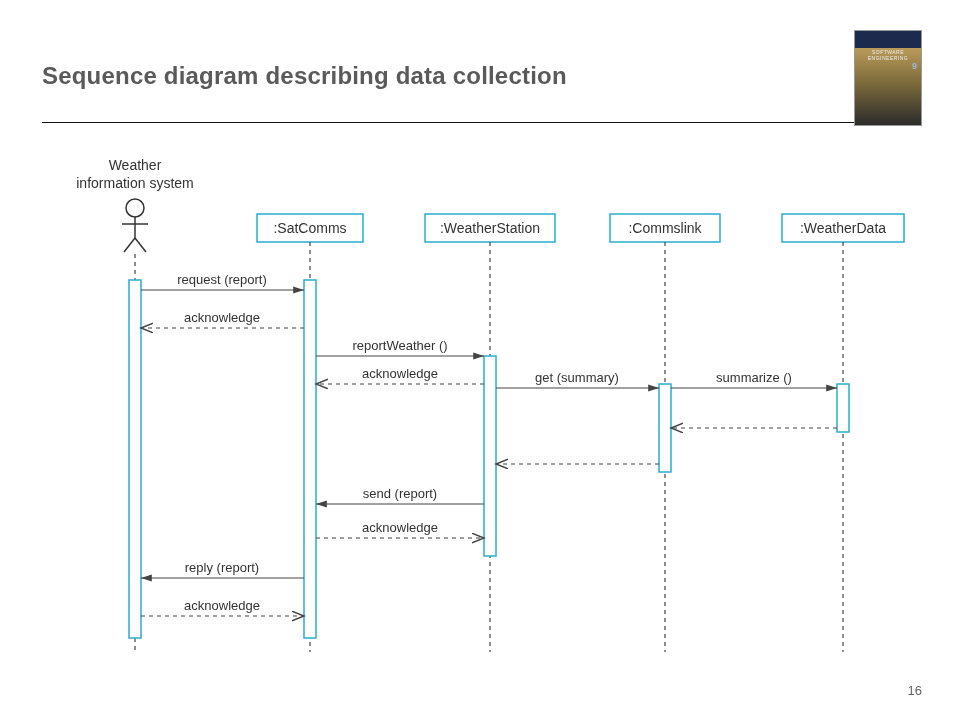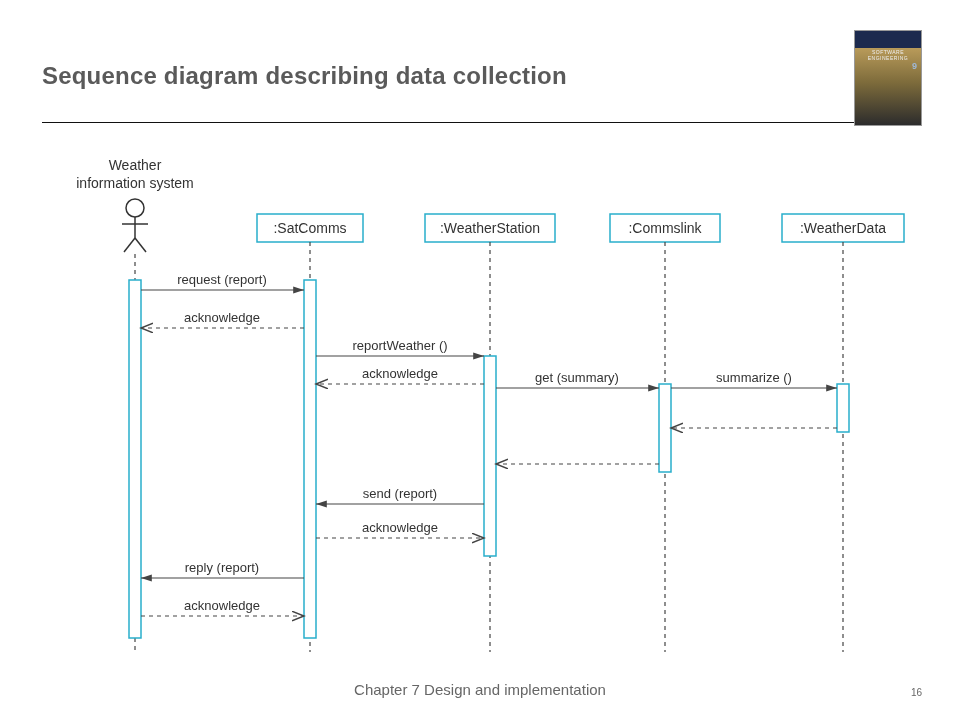--- a/index.html
+++ b/index.html
@@ -71,21 +71,21 @@
     left: 0;
     width: 100%;
     text-align: center;
     font-size: 15px;
     color: #666;
   }
   .footer-num {
     position: absolute;
     bottom: 22px;
     right: 38px;
-    font-size: 10px;
+    font-size: 13px;
     color: #666;
   }
 
   
   .diagram {
     position: absolute;
     top: 152px;
     left: 40px;
     width: 890px;
     height: 520px;
@@ -224,15 +224,14 @@
 
       <line class="solid" x1="264" y1="426" x2="101" y2="426" marker-end="url(#arrow-solid)"></line>
       <text class="msg-label" x="182" y="420">reply (report)</text>
 
       <line class="dash" x1="101" y1="464" x2="264" y2="464" marker-end="url(#arrow-open)"></line>
       <text class="msg-label" x="182" y="458">acknowledge</text>
 
     </svg>
   </div>
 
-  <div class="footer-text">Chapter 7 Design and implementation</div>
   <div class="footer-num">16</div>
 </div>
 
 </body></html>

